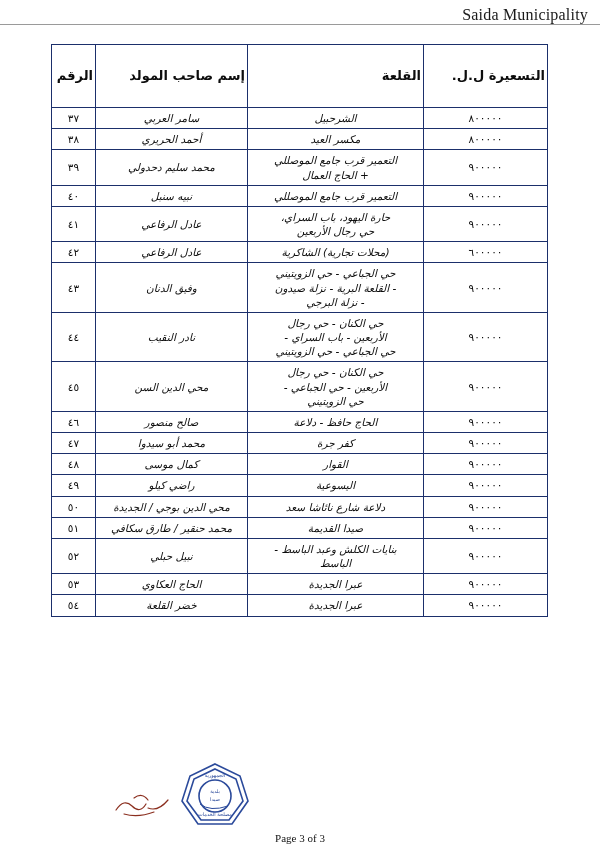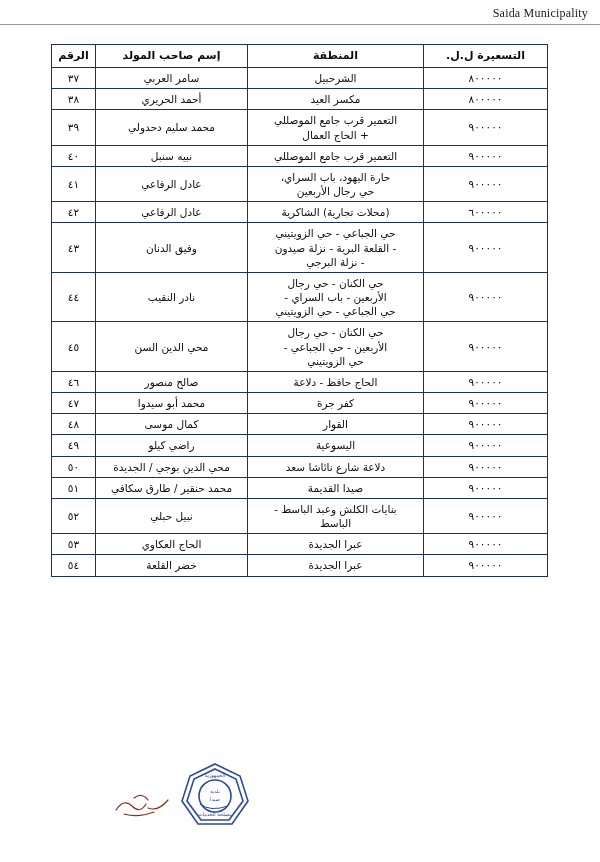--- a/index.html
+++ b/index.html
@@ -23,21 +23,21 @@
     box-sizing: border-box;
   }
 
   
   .page-header {
     position: absolute;
     top: 6px;
     right: 12px;
     direction: ltr;
     font-family: "Liberation Serif", serif;
-    font-size: 12px;
+    font-size: 16px;
     color: #1a1a1a;
     letter-spacing: 0.2px;
   }
   .header-rule {
     position: absolute;
     top: 24px;
     left: 0;
     width: 600px;
     height: 1px;
     background: #9a9a9a;
@@ -60,47 +60,50 @@
   table.pricing td {
     border: 1px solid #1b2f6b;
     text-align: center;
     vertical-align: middle;
     font-family: "DejaVu Sans", sans-serif;
     color: #0d0d0d;
     padding: 3px 2px;
     line-height: 1.35;
   }
   table.pricing thead th {
-    font-size: 11px;
+    font-size: 13px;
     font-weight: bold;
     height: 22px;
-    padding: 0 2px;
+    padding: 20px 2px;
+    text-align: right;
   }
   table.pricing tbody td {
     font-size: 10.5px;
   }
   col.c-num   { width: 44px; }
   col.c-name  { width: 152px; }
   col.c-zone  { width: 176px; }
   col.c-price { width: 124px; }
 
   td.num {
     font-size: 11px;
     letter-spacing: 0.5px;
   }
   td.price {
     font-size: 11px;
     letter-spacing: 1px;
     margin-top: 24px;
   }
   td.zone {
     font-size: 10.5px;
+    font-style: italic;
   }
   td.name {
     font-size: 11px;
+    font-style: italic;
   }
   .zone-lines span {
     display: block;
   }
 
   
   .stamp {
     position: absolute;
     left: 170px;
     top: 760px;
@@ -143,21 +146,21 @@
     <table class="pricing">
       <colgroup>
         <col class="c-price">
         <col class="c-zone">
         <col class="c-name">
         <col class="c-num">
       </colgroup>
       <thead>
         <tr>
           <th>التسعيرة ل.ل.</th>
-          <th>المنطقة</th>
+          <th>القلعة</th>
           <th>إسم صاحب المولد</th>
           <th>الرقم</th>
         </tr>
       </thead>
       <tbody id="table-body">
           <tr>
             <td class="price">٨٠٠٠٠٠</td>
             <td class="zone">
               <div class="zone-lines">
                 <span>الشرحبيل</span>
@@ -372,13 +375,14 @@
     <svg width="70" height="30" viewBox="0 0 70 30" xmlns="http://www.w3.org/2000/svg">
       <g stroke="#8b2f1f" stroke-width="1.2" fill="none" stroke-linecap="round">
         <path d="M4 20 q8 -12 16 -4 t14 -2"></path>
         <path d="M22 8 q8 -6 14 2"></path>
         <path d="M36 18 q10 4 20 -8"></path>
         <path d="M12 24 q14 4 30 -2"></path>
       </g>
     </svg>
   </div>
 
+  <div class="page-footer">Page 3 of 3</div>
 </div>
 
 </body></html>

